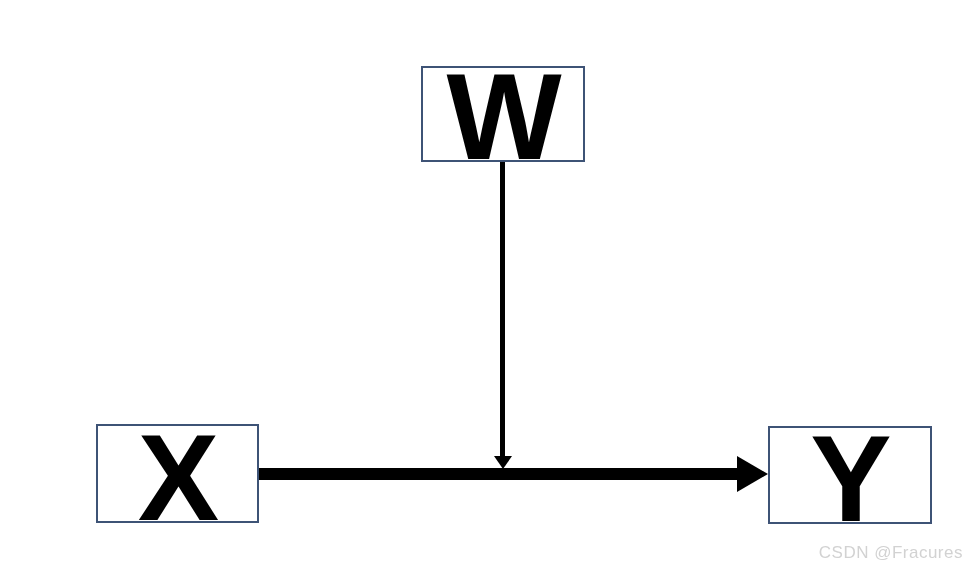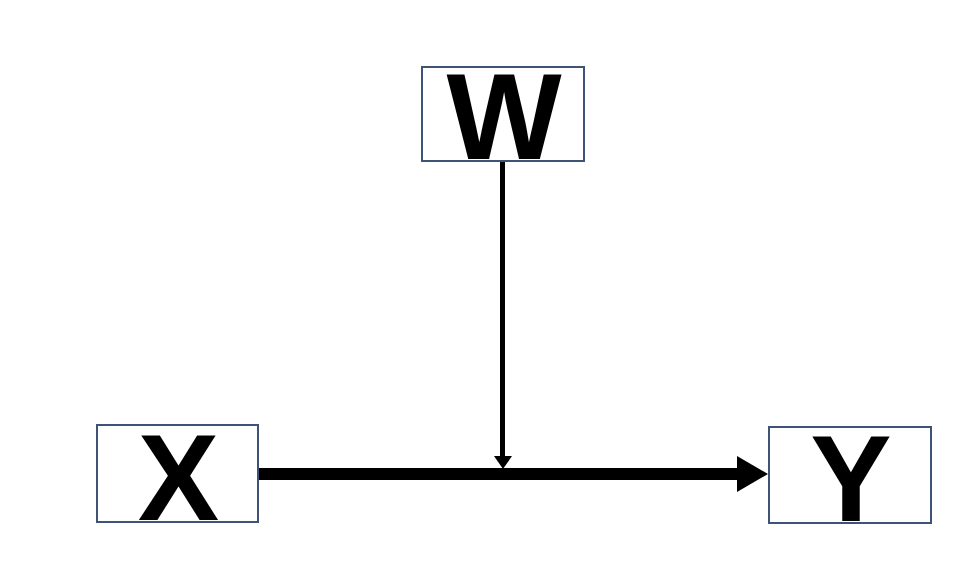--- a/index.html
+++ b/index.html
@@ -95,14 +95,15 @@
   <div class="node node-y">
     <span class="letter">Y</span>
   </div>
 
   <div class="edge-h-line"></div>
   <div class="edge-h-head"></div>
 
   <div class="edge-v-line"></div>
   <div class="edge-v-head"></div>
 
+  <div class="watermark">CSDN @Fracures</div>
 
 </div>
 
 </body></html>

